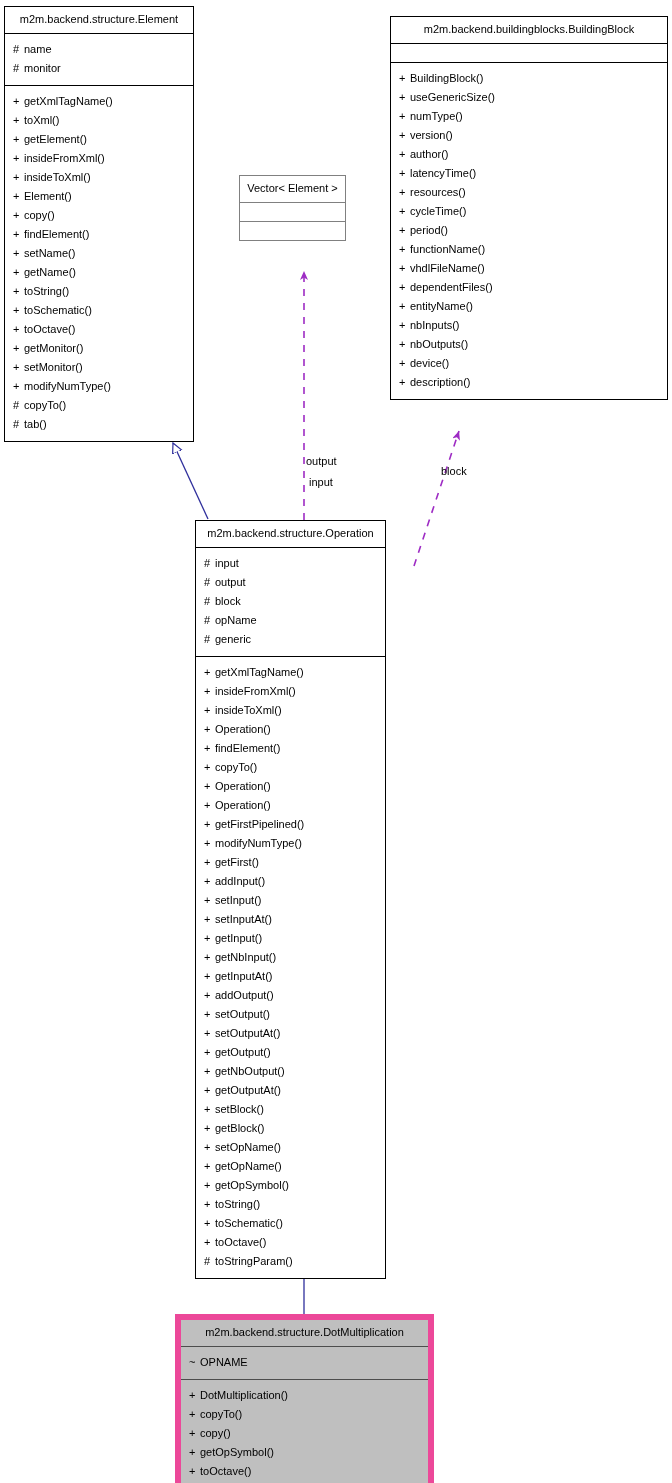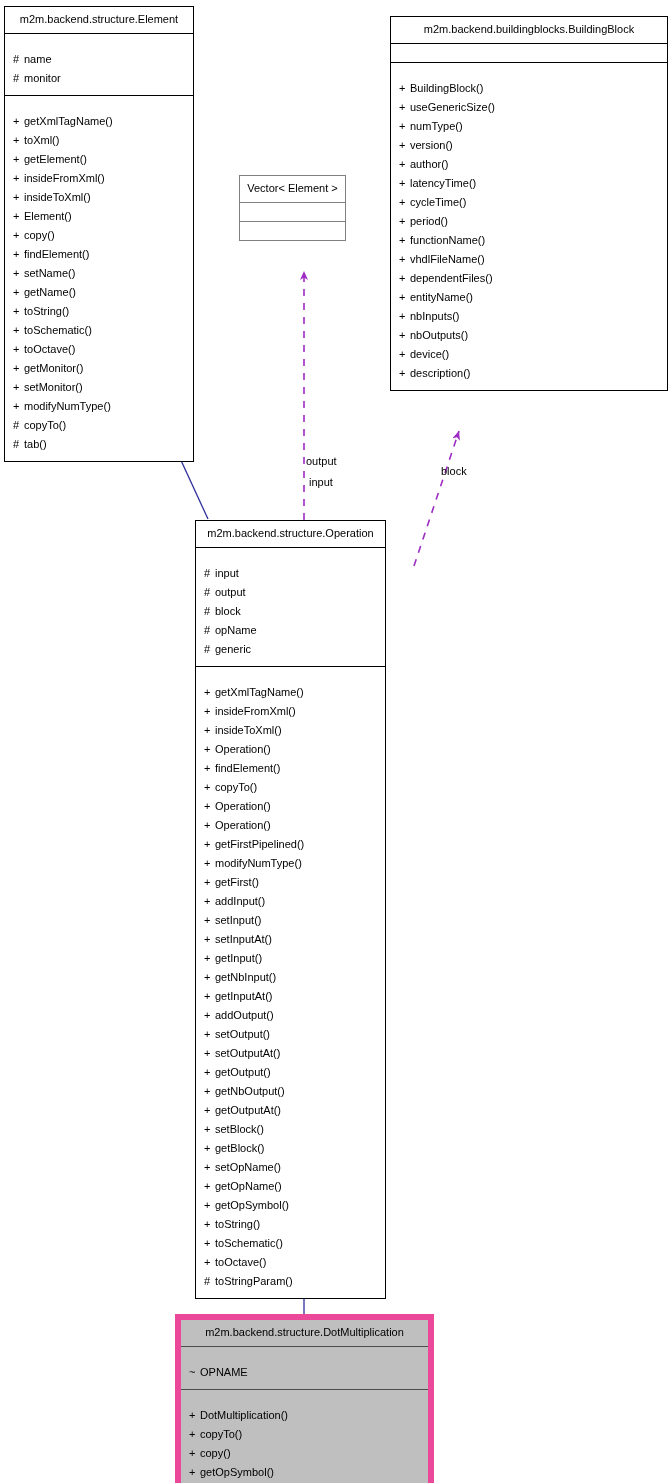--- a/index.html
+++ b/index.html
@@ -47,21 +47,21 @@
   }
   .uml-class.highlight .compartment {
     background: #bfbfbf;
   }
   .uml-class.highlight .compartment + .compartment {
     border-top: 1px solid #4d4d4d;
   }
 
   .compartment {
     box-sizing: border-box;
-    padding: 16px 8px 7px 8px;
+    padding: 6px 8px 7px 8px;
     background: #ffffff;
   }
   .compartment + .compartment {
     border-top: 1px solid #000000;
   }
   .uml-class.thin-border .compartment + .compartment {
     border-top: 1px solid #808080;
   }
 
   .class-name {
@@ -177,20 +177,21 @@
       <ul class="member-list"></ul>
     </div>
     <div class="compartment">
       <ul class="member-list">
           <li class="member"><span class="vis">+</span><span>BuildingBlock()</span></li>
           <li class="member"><span class="vis">+</span><span>useGenericSize()</span></li>
           <li class="member"><span class="vis">+</span><span>numType()</span></li>
           <li class="member"><span class="vis">+</span><span>version()</span></li>
           <li class="member"><span class="vis">+</span><span>author()</span></li>
           <li class="member"><span class="vis">+</span><span>latencyTime()</span></li>
+          <li class="member"><span class="vis">+</span><span>resources()</span></li>
           <li class="member"><span class="vis">+</span><span>cycleTime()</span></li>
           <li class="member"><span class="vis">+</span><span>period()</span></li>
           <li class="member"><span class="vis">+</span><span>functionName()</span></li>
           <li class="member"><span class="vis">+</span><span>vhdlFileName()</span></li>
           <li class="member"><span class="vis">+</span><span>dependentFiles()</span></li>
           <li class="member"><span class="vis">+</span><span>entityName()</span></li>
           <li class="member"><span class="vis">+</span><span>nbInputs()</span></li>
           <li class="member"><span class="vis">+</span><span>nbOutputs()</span></li>
           <li class="member"><span class="vis">+</span><span>device()</span></li>
           <li class="member"><span class="vis">+</span><span>description()</span></li>

